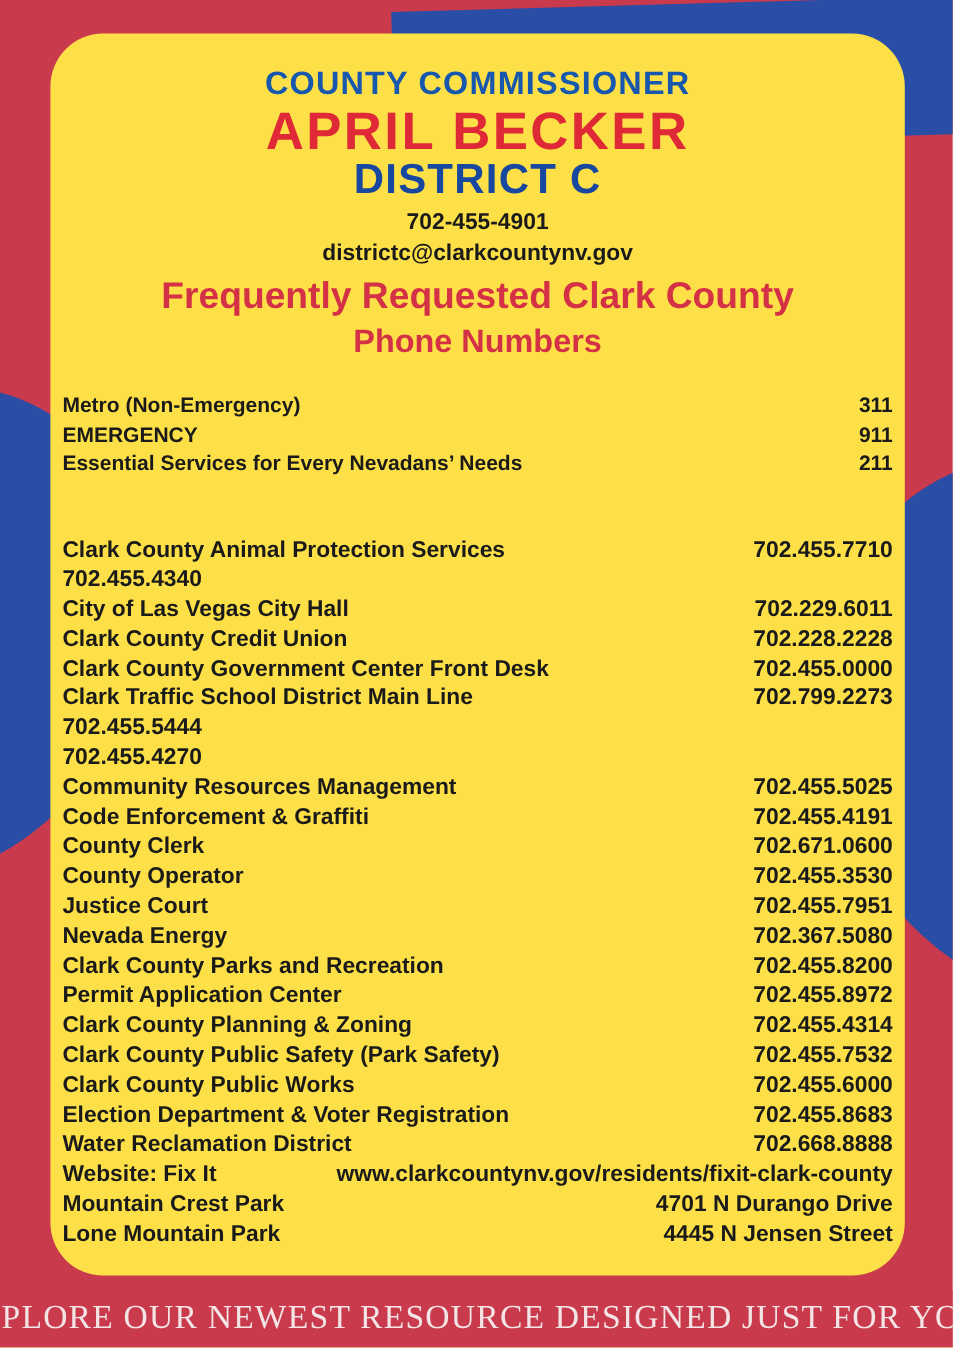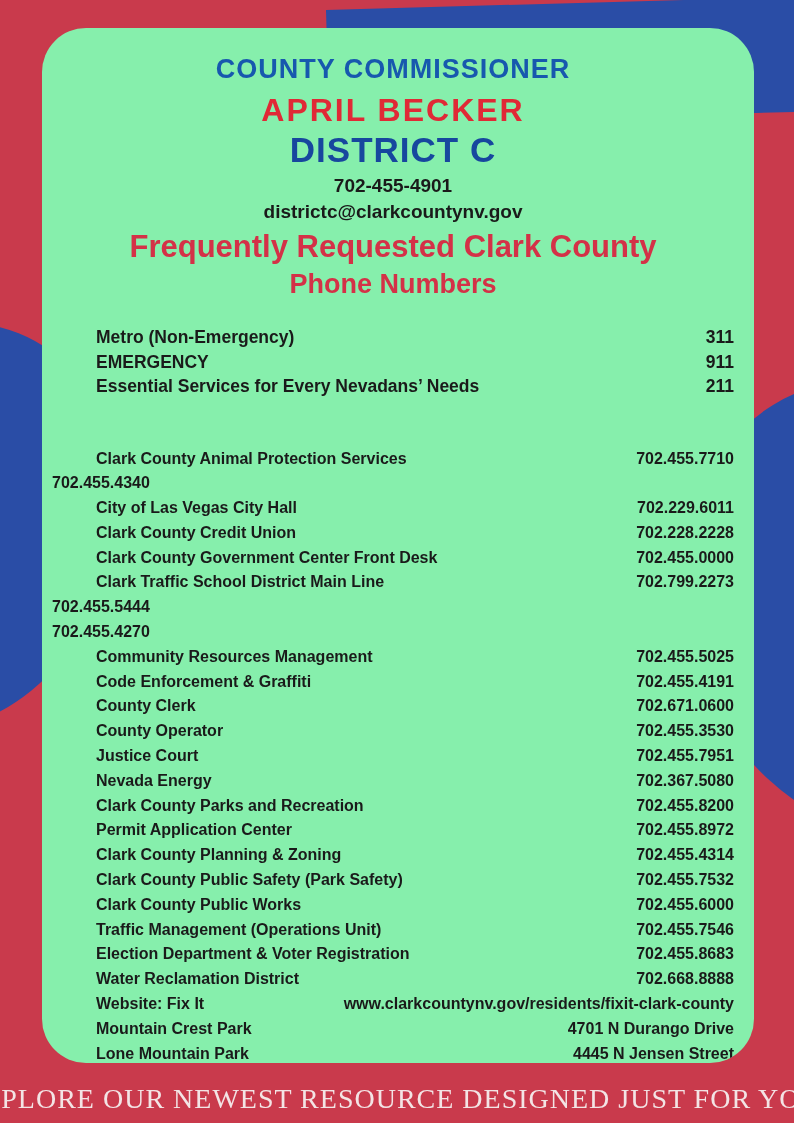--- a/index.html
+++ b/index.html
@@ -28,35 +28,35 @@
   }
   .decor-right-blob {
     left: 688px; top: 378px; width: 380px; height: 460px;
     border-radius: 50%;
     transform: rotate(-18deg);
   }
   
   .card {
     position: absolute;
     left: 42px; right: 40px; top: 28px; bottom: 60px;
-    background: #86efac;
+    background: #fde047;
     border-radius: 44px;
     z-index: 1;
-    padding: 26px 20px 0 10px;
+    padding: 26px 10px 0 10px;
     overflow: hidden;
   }
   .hdr { text-align: center; }
   .hdr-title {
     color: var(--header-blue, #1758ae);
     font-size: 27px; font-weight: 800; letter-spacing: 1px;
     line-height: 30px;
   }
   .hdr-name {
     color: var(--name-red, #e02936);
-    font-size: 32px; font-weight: 800; letter-spacing: 2px;
+    font-size: 44px; font-weight: 800; letter-spacing: 2px;
     line-height: 50px; margin-top: 1px;
   }
   .hdr-district {
     color: var(--district-blue, #17479e);
     font-size: 35px; font-weight: 800; letter-spacing: 1px;
     line-height: 30px;
   }
   .hdr-phone, .hdr-email {
     color: #1a1a1a; font-size: 19px; font-weight: 700; line-height: 26px;
   }
@@ -69,22 +69,22 @@
     color: var(--title-red, #d43147);
     font-size: 27px; font-weight: 700; line-height: 40px;
   }
   .emg-list { margin-top: 21px; }
   .row {
     display: flex; justify-content: space-between; align-items: baseline;
     color: #1a1a1a; font-weight: 700;
   }
   .emg-list .row { font-size: 17.5px; line-height: 24.5px; }
   .dir-list { margin-top: 48px; }
-  .dir-list .row { font-size: 16px; line-height: 24.8px; }
-  .row .lbl { text-align: left; white-space: nowrap; margin-left: 44px; }
+  .dir-list .row { font-size: 19px; line-height: 24.8px; }
+  .row .lbl { text-align: left; white-space: nowrap; }
   .row .val { text-align: left; white-space: nowrap; }
   
   .banner {
     position: absolute; left: 0; right: 0; bottom: 0; height: 48px;
     background: var(--bg-red, #c93a4c);
     display: flex; align-items: center; justify-content: center;
     z-index: 2;
   }
   .banner-text {
     font-family: "Liberation Serif", serif;
@@ -216,24 +216,20 @@
         <div class="row">
           <span class="lbl">Clark County Public Safety (Park Safety)</span>
           <span class="val">702.455.7532</span>
         </div>
 
         <div class="row">
           <span class="lbl">Clark County Public Works</span>
           <span class="val">702.455.6000</span>
         </div>
 
-        <div class="row">
-          <span class="lbl">Traffic Management (Operations Unit)</span>
-          <span class="val">702.455.7546</span>
-        </div>
 
         <div class="row">
           <span class="lbl">Election Department &amp; Voter Registration</span>
           <span class="val">702.455.8683</span>
         </div>
 
         <div class="row">
           <span class="lbl">Water Reclamation District</span>
           <span class="val">702.668.8888</span>
         </div>

